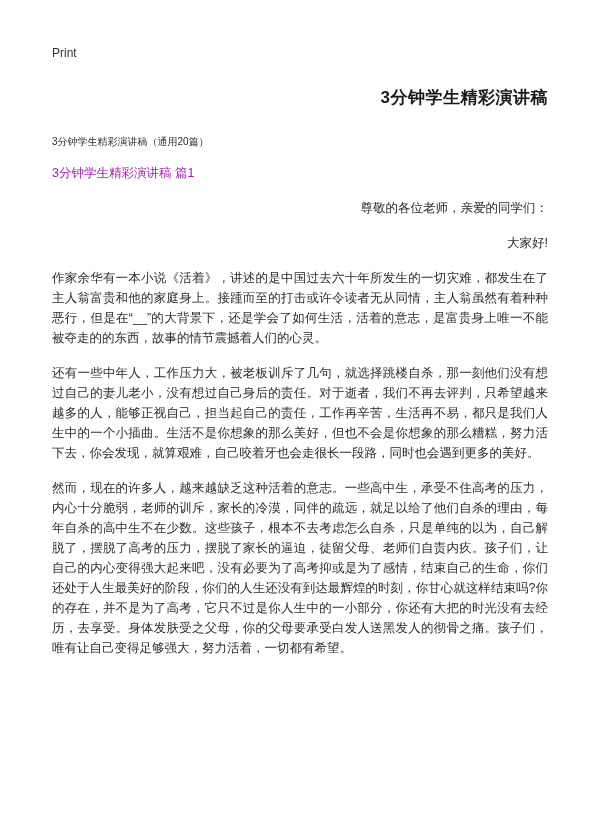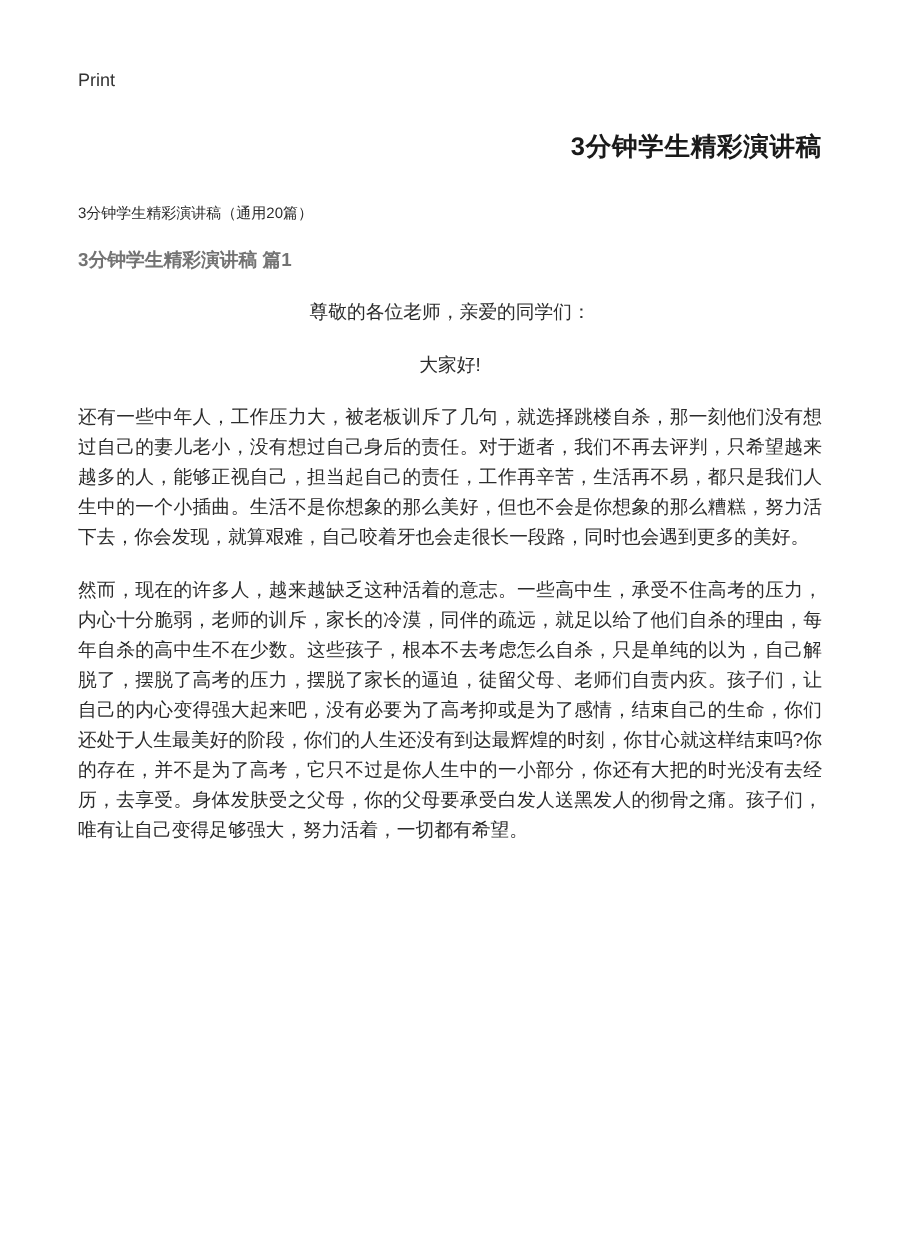--- a/index.html
+++ b/index.html
@@ -30,33 +30,33 @@
     margin: 0 0 26px 0;
     letter-spacing: 0.5px;
   }
   .subtitle {
     font-size: 10px;
     margin: 0 0 16px 0;
     color: #2b2b2b;
   }
   .section-heading {
     font-size: 12.5px;
-    font-weight: bold;
+    font-weight: normal;
     margin: 0 0 16px 0;
-    color: #737373;
+    color: #a21caf;
   }
   .para {
     font-size: 12.5px;
     line-height: 1.6;
     margin: 0 0 15px 0;
     color: #2b2b2b;
     text-align: justify;
   }
   .para.short {
-    text-align: center;
+    text-align: right;
   }
 </style>
 </head>
 <body>
 
 <div class="page">
 
   <div class="print-label">Print</div>
 
   <h1 class="doc-title">3分钟学生精彩演讲稿</h1>
@@ -64,18 +64,19 @@
   <p class="subtitle">3分钟学生精彩演讲稿（通用20篇）</p>
 
   <p class="section-heading">3分钟学生精彩演讲稿 篇1</p>
 
   <p class="para short">尊敬的各位老师，亲爱的同学们：</p>
 
   <p class="para short">大家好!</p>
 
 
 
+  <p class="para">作家余华有一本小说《活着》，讲述的是中国过去六十年所发生的一切灾难，都发生在了主人翁富贵和他的家庭身上。接踵而至的打击或许令读者无从同情，主人翁虽然有着种种恶行，但是在“__”的大背景下，还是学会了如何生活，活着的意志，是富贵身上唯一不能被夺走的的东西，故事的情节震撼着人们的心灵。</p>
 
   <p class="para">还有一些中年人，工作压力大，被老板训斥了几句，就选择跳楼自杀，那一刻他们没有想过自己的妻儿老小，没有想过自己身后的责任。对于逝者，我们不再去评判，只希望越来越多的人，能够正视自己，担当起自己的责任，工作再辛苦，生活再不易，都只是我们人生中的一个小插曲。生活不是你想象的那么美好，但也不会是你想象的那么糟糕，努力活下去，你会发现，就算艰难，自己咬着牙也会走很长一段路，同时也会遇到更多的美好。</p>
 
   <p class="para">然而，现在的许多人，越来越缺乏这种活着的意志。一些高中生，承受不住高考的压力，内心十分脆弱，老师的训斥，家长的冷漠，同伴的疏远，就足以给了他们自杀的理由，每年自杀的高中生不在少数。这些孩子，根本不去考虑怎么自杀，只是单纯的以为，自己解脱了，摆脱了高考的压力，摆脱了家长的逼迫，徒留父母、老师们自责内疚。孩子们，让自己的内心变得强大起来吧，没有必要为了高考抑或是为了感情，结束自己的生命，你们还处于人生最美好的阶段，你们的人生还没有到达最辉煌的时刻，你甘心就这样结束吗?你的存在，并不是为了高考，它只不过是你人生中的一小部分，你还有大把的时光没有去经历，去享受。身体发肤受之父母，你的父母要承受白发人送黑发人的彻骨之痛。孩子们，唯有让自己变得足够强大，努力活着，一切都有希望。</p>
 
 </div>
 
 </body></html>

